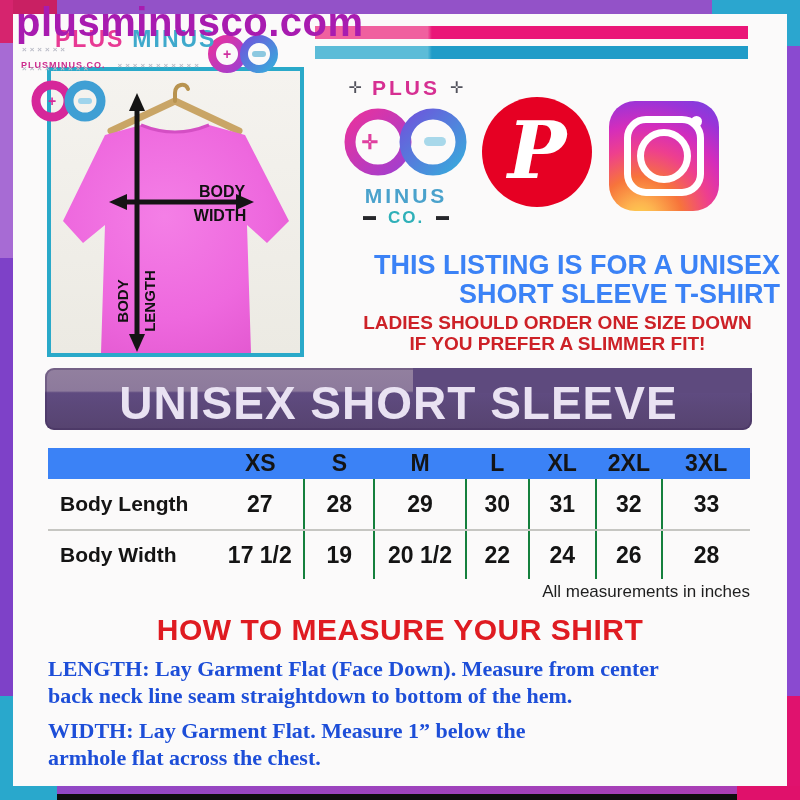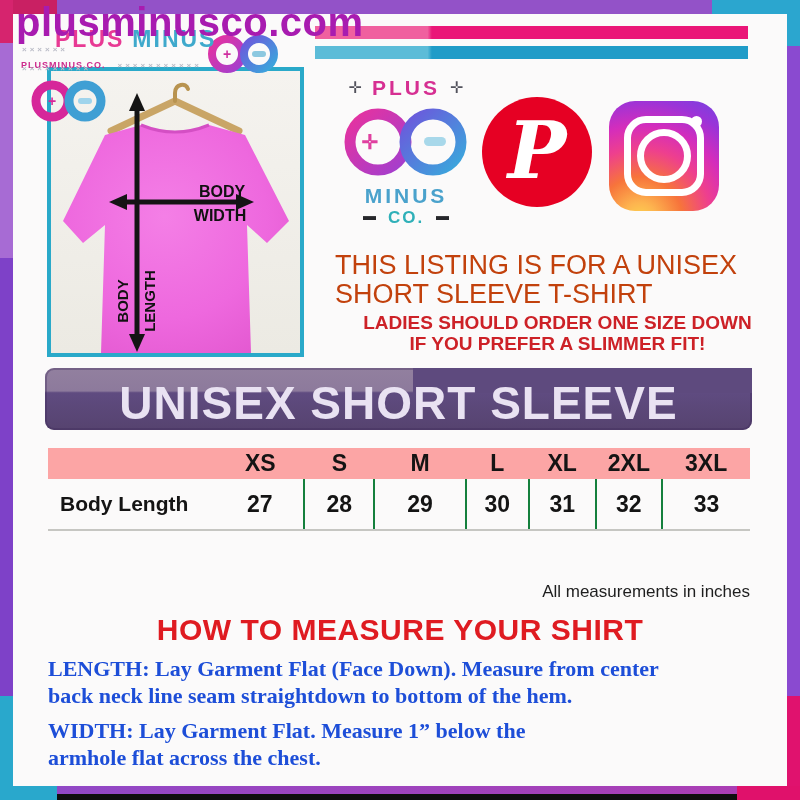--- a/index.html
+++ b/index.html
@@ -42,36 +42,36 @@
     font-family:"DejaVu Serif",serif;font-style:italic;font-weight:800;font-size:78px;}
   .insta{position:absolute;left:609px;top:101px;width:110px;height:110px;border-radius:26px;z-index:3;
     background:radial-gradient(circle at 28% 108%,#fdd54f 0%,#fdb44f 12%,#f7743b 30%,#ee3f8e 50%,#d42dbc 66%,#9a34d8 84%,#7443e0 100%);}
   .insta .frame{position:absolute;left:15px;top:15px;right:15px;bottom:15px;
     border:7px solid #fff;border-radius:22px;}
   .insta .lens{position:absolute;left:50%;top:50%;width:40px;height:40px;margin:-27px 0 0 -27px;
     border:7px solid #fff;border-radius:50%;}
   .insta .dot{position:absolute;right:17px;top:15px;width:11px;height:11px;border-radius:50%;background:#fff;}
 
   
-  .listing{position:absolute;left:335px;top:251px;width:445px;text-align:left;z-index:3;
-    font-weight:400;color:#c2410c;font-size:27px;line-height:29px;letter-spacing:0px;}
+  .listing{position:absolute;left:335px;top:251px;width:445px;text-align:right;z-index:3;
+    font-weight:700;color:#3b82f6;font-size:27px;line-height:29px;letter-spacing:0px;}
   .ladies{position:absolute;left:335px;top:312px;width:445px;text-align:center;z-index:3;
     font-weight:800;color:#cd2127;font-size:19px;line-height:21px;}
 
   
   .banner{position:absolute;left:45px;top:368px;width:707px;height:62px;z-index:3;
     background:linear-gradient(to bottom,#92809f 0%,#8d7a9c 37%,#5f4b80 40%,#56436f 100%);
     box-shadow:inset 0 0 0 2px rgba(60,40,90,.35);border-radius:9px;}
   .banner .shade{position:absolute;left:52%;right:0;top:0;height:40%;background:#5e4a7e;}
   .banner .txt{position:absolute;left:0;right:0;top:0;line-height:70px;text-align:center;
     font-size:46px;font-weight:800;color:#e9e2f2;letter-spacing:1px;}
 
   
   table.sizes{position:absolute;left:48px;top:448px;width:702px;border-collapse:collapse;z-index:3;}
-  table.sizes th{background:#fca5a5;height:31px;font-size:23px;font-weight:800;color:#141414;text-align:center;padding:0;}
+  table.sizes th{background:#3b82f6;height:31px;font-size:23px;font-weight:800;color:#141414;text-align:center;padding:0;}
   table.sizes td{font-size:23px;font-weight:800;color:#141414;text-align:center;padding:0;}
   table.sizes tr.r1 td{height:50px;border-bottom:2px solid #c6c6c2;}
   table.sizes tr.r2 td{height:48px;}
   table.sizes td.lab{text-align:left;padding-left:12px;font-size:21px;}
   table.sizes td.v{border-right:2px solid #15803d;}
   .tbl-note{position:absolute;left:48px;top:582px;width:702px;text-align:right;z-index:3;
     font-size:17px;color:#1e1e1e;}
 
   
   .measure-h{position:absolute;left:60px;top:613px;width:680px;text-align:center;z-index:3;
@@ -259,20 +259,30 @@
       <tr class="r1">
         <td class="lab">Body Length</td>
         <td class="v">27</td>
         <td class="v">28</td>
         <td class="v">29</td>
         <td class="v">30</td>
         <td class="v">31</td>
         <td class="v">32</td>
         <td>33</td>
       </tr>
+      <tr class="r2">
+        <td class="lab">Body Width</td>
+        <td class="v">17 1/2</td>
+        <td class="v">19</td>
+        <td class="v">20 1/2</td>
+        <td class="v">22</td>
+        <td class="v">24</td>
+        <td class="v">26</td>
+        <td>28</td>
+      </tr>
     </tbody>
   </table>
   <div class="tbl-note">All measurements in inches</div>
 
   <div class="measure-h">HOW TO MEASURE YOUR SHIRT</div>
 
   <div class="para p-length">
     <b>LENGTH:</b><span> Lay Garment Flat (Face Down). Measure from center</span><br>
     <span>back neck line seam straightdown to bottom of the hem.</span>
   </div>

